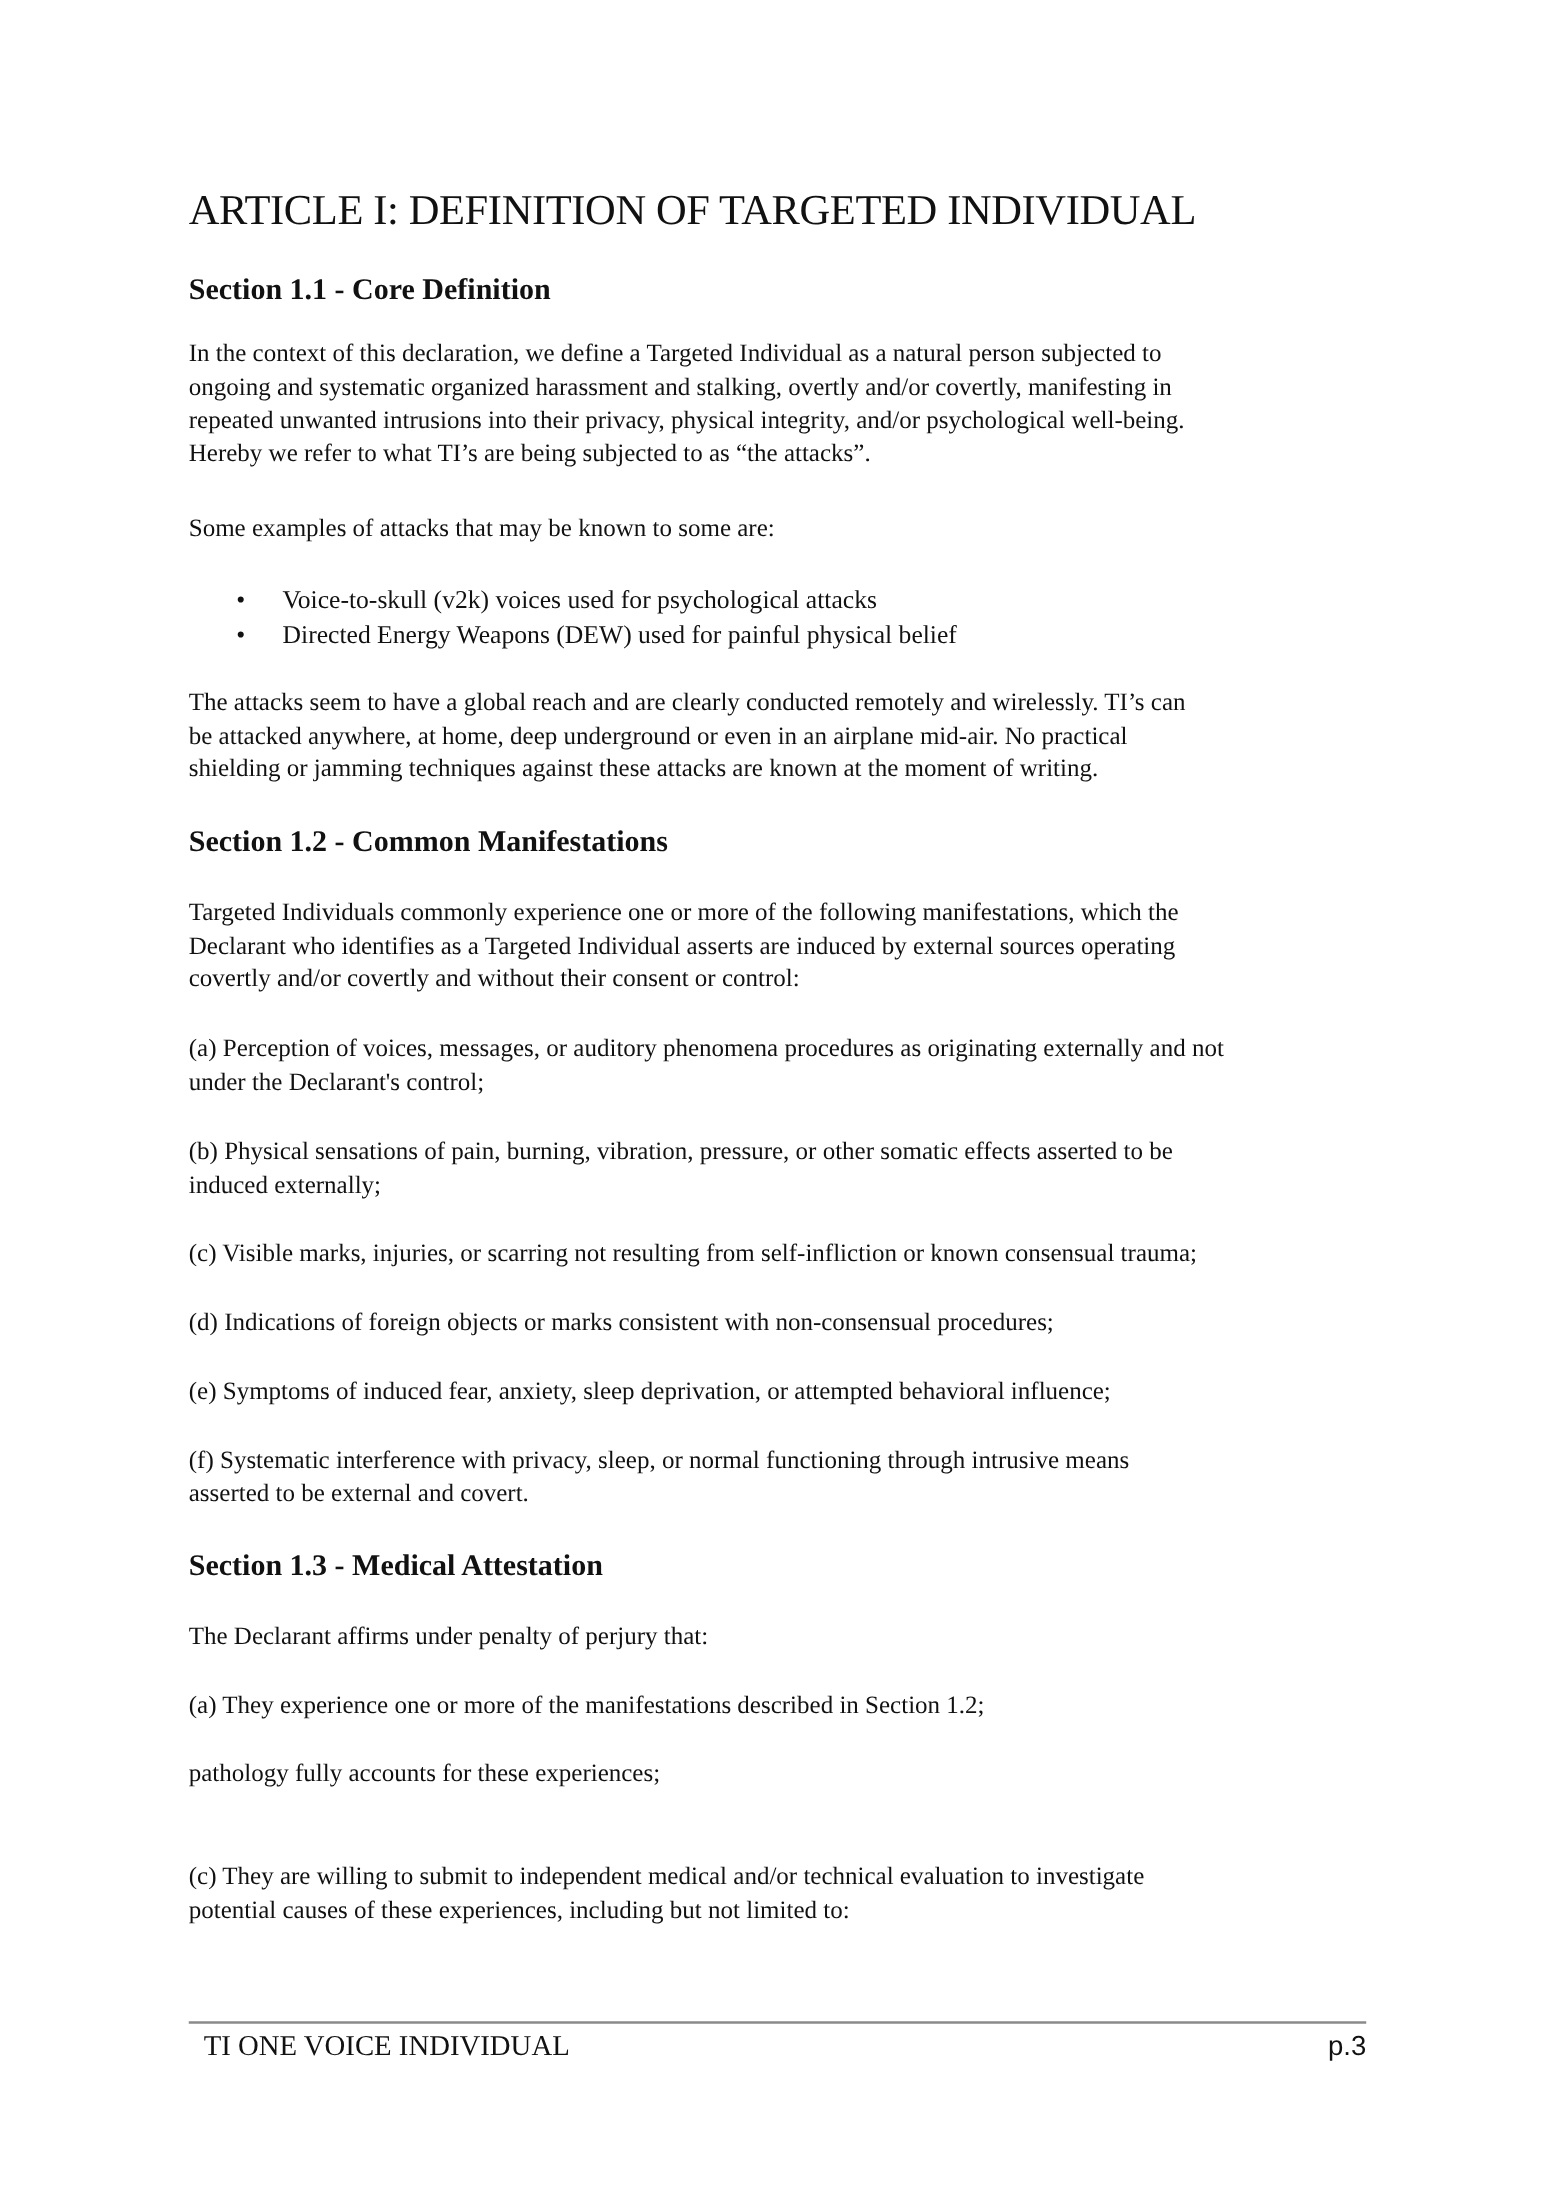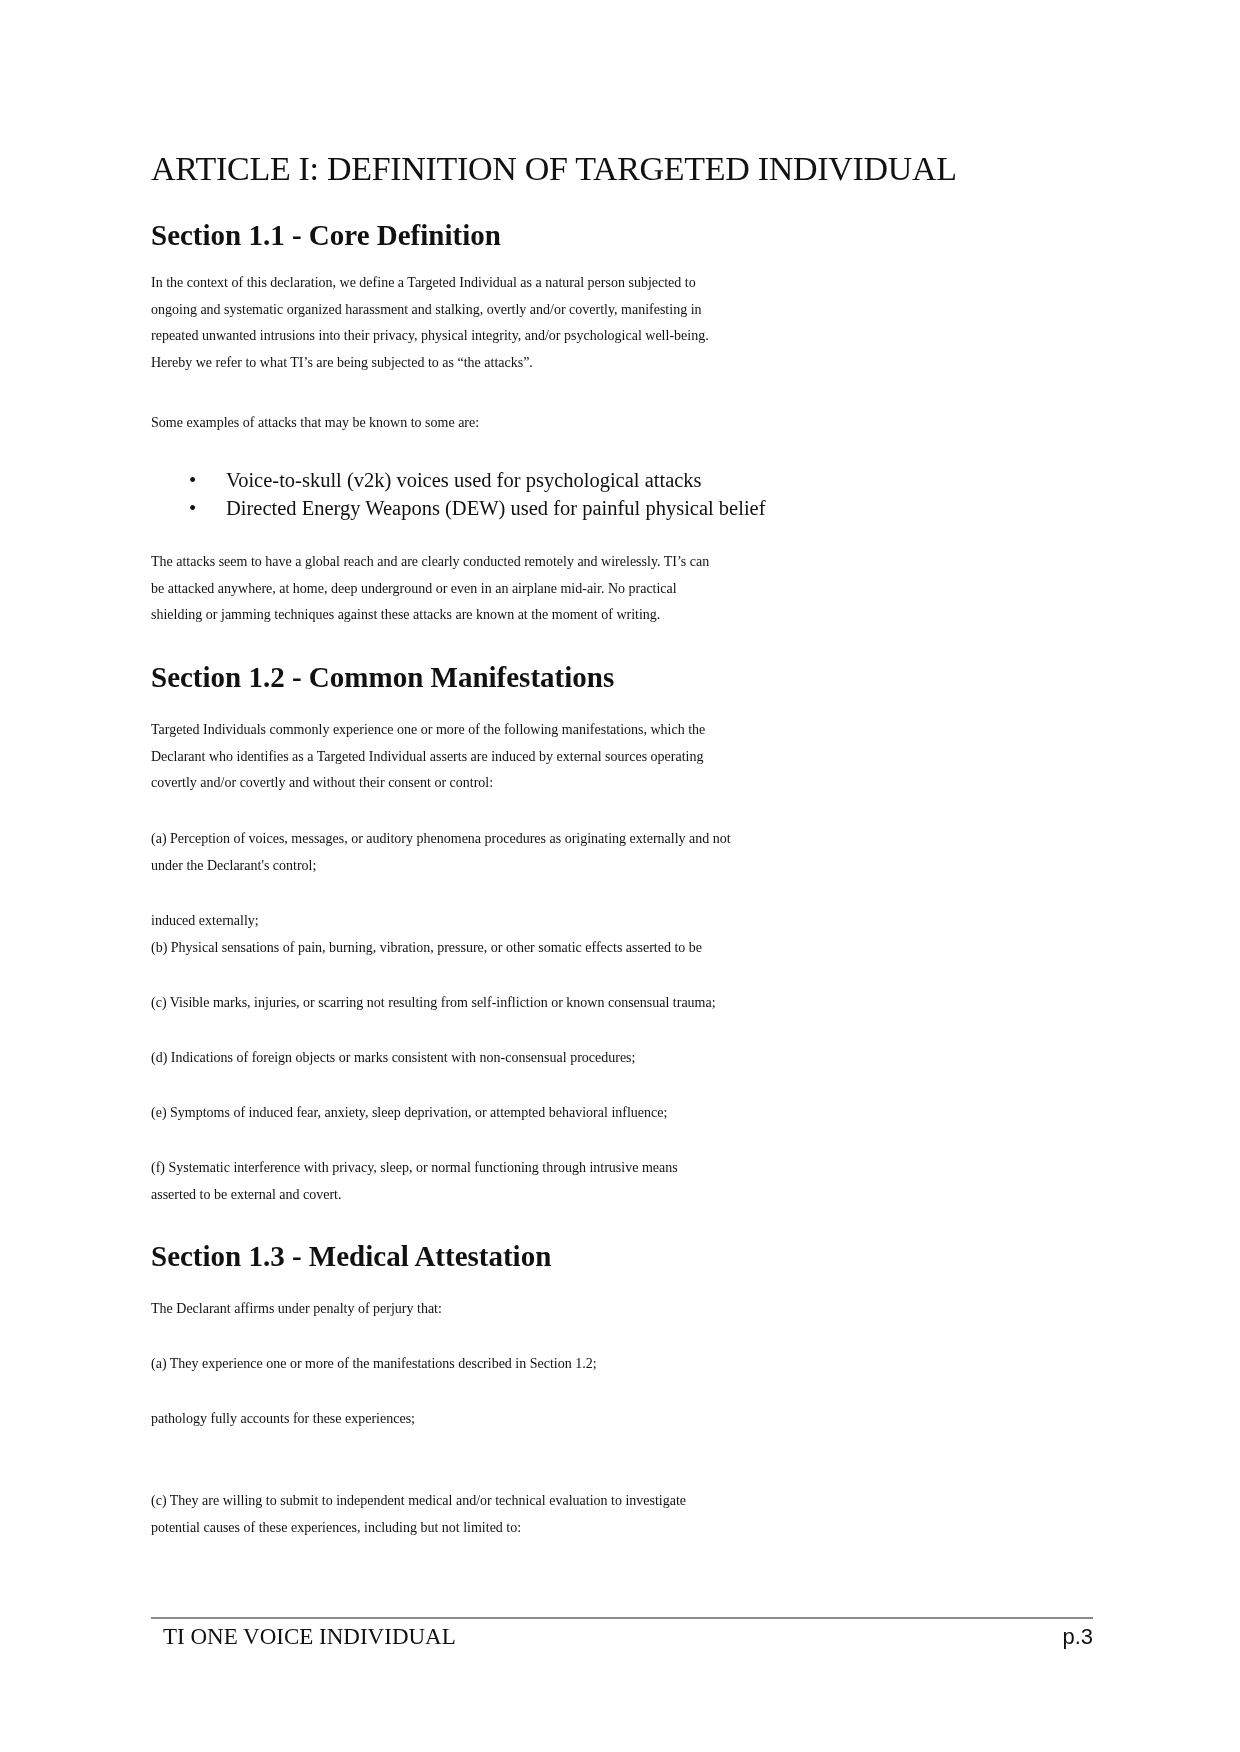--- a/index.html
+++ b/index.html
@@ -1,21 +1,21 @@
 <!DOCTYPE html>
 <html><head>
   <meta charset="utf-8">
   <style>
     html, body { margin: 0; padding: 0; background: #ffffff; }
     body { width: 1240px; height: 1752px; position: relative; overflow: hidden;
       font-family: "Liberation Serif", "DejaVu Serif", serif; color: #111111; }
     .page { position: absolute; left: 151px; top: 0; width: 940px; }
     h1 { position: absolute; top: 150px; left: 0; margin: 0; font-size: 34px; font-weight: normal; letter-spacing: -0.3px; white-space: nowrap; }
-    h2 { position: absolute; left: 0; margin: 0; font-size: 29px; font-weight: bold; white-space: nowrap; }
-    .para { position: absolute; left: 0; width: 960px; margin: 0; font-size: 14px; line-height: 26.5px; }
+    h2 { position: absolute; left: 0; margin: 0; font-size: 24px; font-weight: bold; white-space: nowrap; }
+    .para { position: absolute; left: 0; width: 960px; margin: 0; font-size: 20px; line-height: 26.5px; }
     .para span.line { display: block; white-space: nowrap; }
     ul.bullets { position: absolute; left: 0; top: 466px; margin: 0; padding: 0; list-style: none; font-size: 20.5px; line-height: 28px; }
     ul.bullets li { position: relative; padding-left: 75px; white-space: nowrap; }
     ul.bullets li .dot { position: absolute; left: 38px; top: 0; }
     .footer-rule { position: absolute; left: 151px; top: 1617px; width: 942px; height: 2px; background: #8a8a8a; }
     .footer-left { position: absolute; left: 163px; top: 1624px; font-size: 23px; white-space: nowrap; }
     .footer-right { position: absolute; right: 147px; top: 1624px; font-family: "Liberation Sans", "DejaVu Sans", sans-serif; font-size: 22px; white-space: nowrap; }
   </style>
 </head>
 <body>
@@ -61,22 +61,22 @@
     <span class="line">Declarant who identifies as a Targeted Individual asserts are induced by external sources operating</span>
     <span class="line">covertly and/or covertly and without their consent or control:</span>
   </p>
 
   <p class="para" style="top:826px">
     <span class="line">(a) Perception of voices, messages, or auditory phenomena procedures as originating externally and not</span>
     <span class="line">under the Declarant's control;</span>
   </p>
 
   <p class="para" style="top:908px">
+    <span class="line">(b) Physical sensations of pain, burning, vibration, pressure, or other somatic effects asserted to be</span>
     <span class="line">induced externally;</span>
-    <span class="line">(b) Physical sensations of pain, burning, vibration, pressure, or other somatic effects asserted to be</span>
   </p>
 
   <p class="para" style="top:990px">
     <span class="line">(c) Visible marks, injuries, or scarring not resulting from self-infliction or known consensual trauma;</span>
   </p>
 
   <p class="para" style="top:1045px">
     <span class="line">(d) Indications of foreign objects or marks consistent with non-consensual procedures;</span>
   </p>
 

